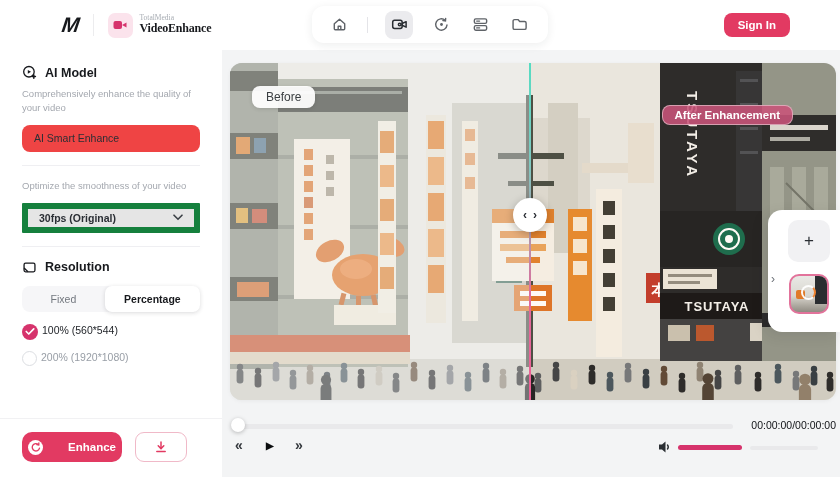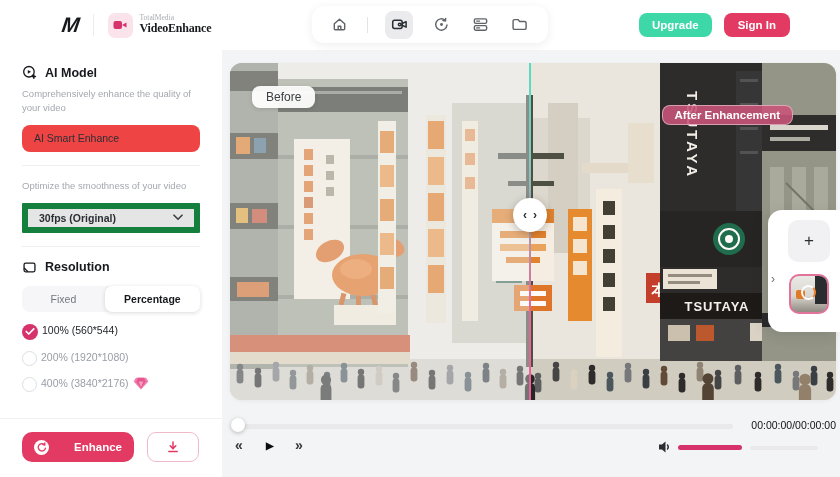--- a/index.html
+++ b/index.html
@@ -35,21 +35,21 @@
   .select-box { margin-top:10px; height:30px; background:#e5e5e5; border:6px solid #15803d; border-radius:1px; display:flex; align-items:center; justify-content:space-between; padding:0 11px; font-size:10.5px; font-weight:bold; color:#2b2f35; cursor:pointer; }
   .tabs { margin-top:11px; height:26px; background:#f6f6f8; border-radius:8px; display:flex; align-items:center; }
   .tab { flex:1; height:26px; display:flex; align-items:center; justify-content:center; font-size:10.5px; color:#73787f; cursor:pointer; }
   .tab.active { background:#ffffff; border-radius:7px; box-shadow:0 1px 4px rgba(30,34,40,0.16); font-weight:bold; color:#17191d; flex:1.15; }
   .radio-list { margin-top:12px; display:flex; flex-direction:column; gap:11px; }
   .radio-row { display:flex; align-items:flex-start; gap:4px; font-size:10.5px; color:#989ea6; cursor:pointer; }
   .radio-row.selected { color:#23262b; }
   .radio-dot { width:15px; height:15px; border-radius:50%; border:1.5px solid #dcdee2; background:#fff; flex:0 0 auto; }
   .radio-check { width:16px; height:16px; border-radius:50%; background:#d6336c; display:flex; align-items:center; justify-content:center; flex:0 0 auto; }
   .sidebar-bottom { position:absolute; left:0; right:0; bottom:0; padding:13px 22px 15px 22px; border-top:1px solid #f1f1f3; display:flex; gap:13px; align-items:center; }
-  .btn-enhance { width:112px; height:30px; background:#e23a62; border:none; border-radius:10px; color:#fff; font-size:11.5px; font-weight:bold; display:flex; align-items:center; justify-content:center; gap:25px; cursor:pointer; }
+  .btn-enhance { width:100px; height:30px; background:#e23a62; border:none; border-radius:10px; color:#fff; font-size:11.5px; font-weight:bold; display:flex; align-items:center; justify-content:center; gap:25px; cursor:pointer; }
   .enhance-ic { width:15px; height:15px; background:#fff; border-radius:50%; display:flex; align-items:center; justify-content:center; }
   .btn-download { width:52px; height:30px; background:#fff; border:1px solid #f0b9c8; border-radius:9px; display:flex; align-items:center; justify-content:center; cursor:pointer; }
 
   
   .main { position:absolute; left:222px; top:50px; right:0; bottom:0; background:#f3f4f5; }
   .stage { position:absolute; left:8px; top:13px; width:606px; height:337px; border-radius:12px; overflow:hidden; background:#e7e8e4; box-shadow:0 1px 4px rgba(0,0,0,0.05); }
   .stage svg.scene { position:absolute; left:0; top:0; }
   .before-film { position:absolute; left:0; top:0; width:49.5%; height:100%; background:rgba(242,241,236,0.40); pointer-events:none; }
   .cmp-line { position:absolute; left:calc(49.5% - 1px); top:0; width:2px; height:100%; background:linear-gradient(#55dcc2, #7fc9c0 30%, #e06a9a 70%, #ef5f95); cursor:ew-resize; }
   .cmp-handle { position:absolute; left:calc(49.5% - 17px); top:135px; width:34px; height:34px; background:#fff; border-radius:50%; box-shadow:0 2px 8px rgba(0,0,0,0.25); display:flex; align-items:center; justify-content:center; gap:6px; font-size:12px; font-weight:bold; color:#2b2f35; cursor:ew-resize; }
@@ -129,21 +129,20 @@
           </svg>
       </span>
       <span class="nav-icn">
         <svg width="17" height="17" viewBox="0 0 18 18" fill="none" stroke="#5f6368" stroke-width="1.5" stroke-linejoin="round">
             <path d="M2.2 5.4 A1.6 1.6 0 0 1 3.8 3.8 H7.4 L9.2 5.8 H14.4 A1.6 1.6 0 0 1 16 7.4 V12.6 A1.6 1.6 0 0 1 14.4 14.2 H3.8 A1.6 1.6 0 0 1 2.2 12.6 Z"></path>
           </svg>
       </span>
     </nav>
 
     <div class="top-actions">
-      <button class="btn-upgrade">Upgrade</button>
       <button class="btn-signin">Sign In</button>
     </div>
   </header>
 
   <aside class="sidebar">
 
     <div class="sec-head">
       <svg width="15" height="15" viewBox="0 0 16 16" fill="none" stroke="#17191d" stroke-width="1.4">
           <circle cx="7.4" cy="7.2" r="5.6"></circle>
           <path d="M6.2 5.2 L9.6 7.2 L6.2 9.2 Z" fill="#17191d" stroke="none"></path>
@@ -182,29 +181,20 @@
         <span class="radio-check">
           <svg width="10" height="9" viewBox="0 0 12 10" fill="none" stroke="#ffffff" stroke-width="2" stroke-linecap="round" stroke-linejoin="round">
               <polyline points="1.5,5 4.5,8 10.5,1.8"></polyline>
             </svg>
         </span>
         <span>100% (560*544)</span>
       </div>
       <div class="radio-row">
         <span class="radio-dot"></span>
         <span>200% (1920*1080)</span>
-      </div>
-      <div class="radio-row">
-        <span class="radio-dot"></span>
-        <span>400% (3840*2176)</span>
-        <svg width="16" height="13" viewBox="0 0 16 13">
-            <polygon points="3,0.8 13,0.8 15.4,4.6 8,12.4 0.6,4.6" fill="#ef7fae"></polygon>
-            <polygon points="5,0.8 11,0.8 12.6,4.6 8,11.4 3.4,4.6" fill="#e8548d"></polygon>
-            <polygon points="5.6,4.6 10.4,4.6 8,10.2" fill="#f49ec2"></polygon>
-          </svg>
       </div>
     </div>
 
     <div class="sidebar-bottom">
       <button class="btn-enhance">
         <span class="enhance-ic">
           <svg width="10" height="10" viewBox="0 0 12 12" fill="none" stroke="#e23a62" stroke-width="1.6" stroke-linecap="round">
               <path d="M10.2 7.4 A4.4 4.4 0 1 1 9 3.2"></path>
               <path d="M9.4 1.2 L9.3 3.6 L6.9 3.2"></path>
             </svg>

